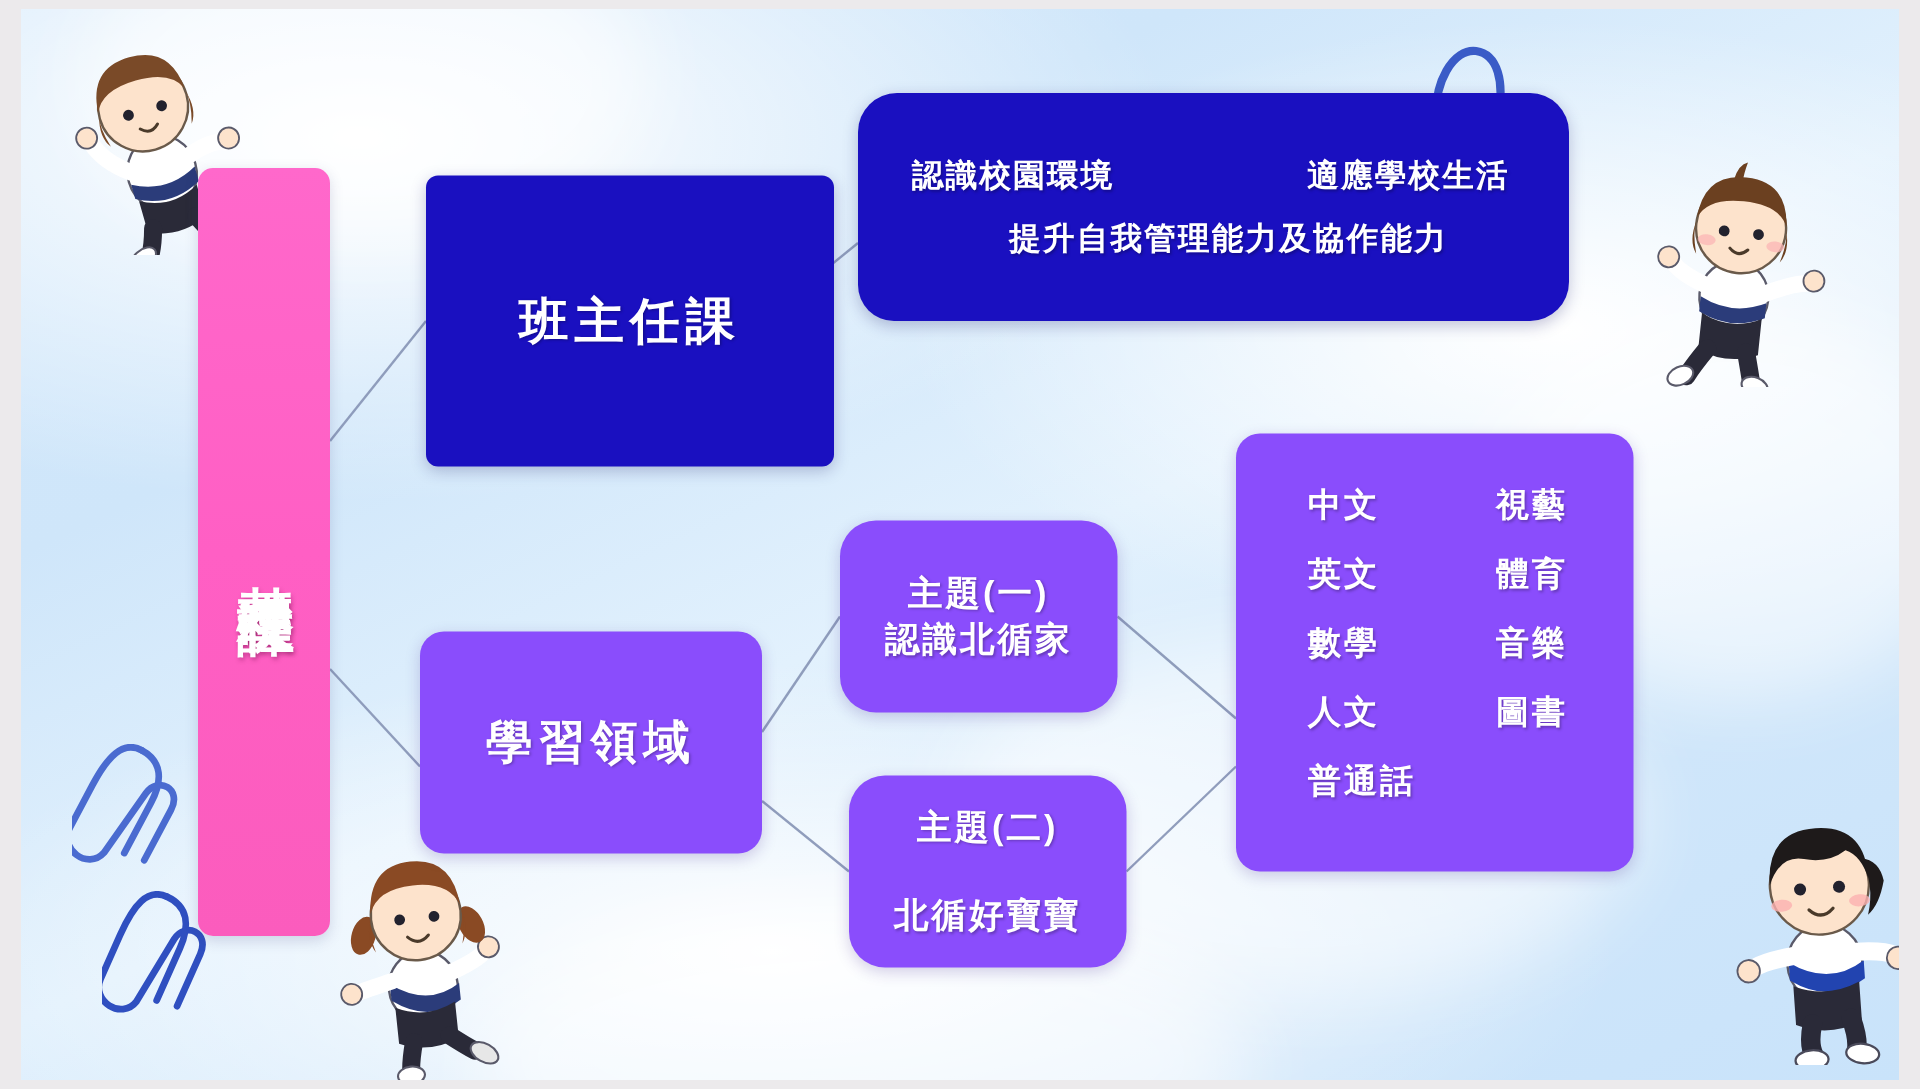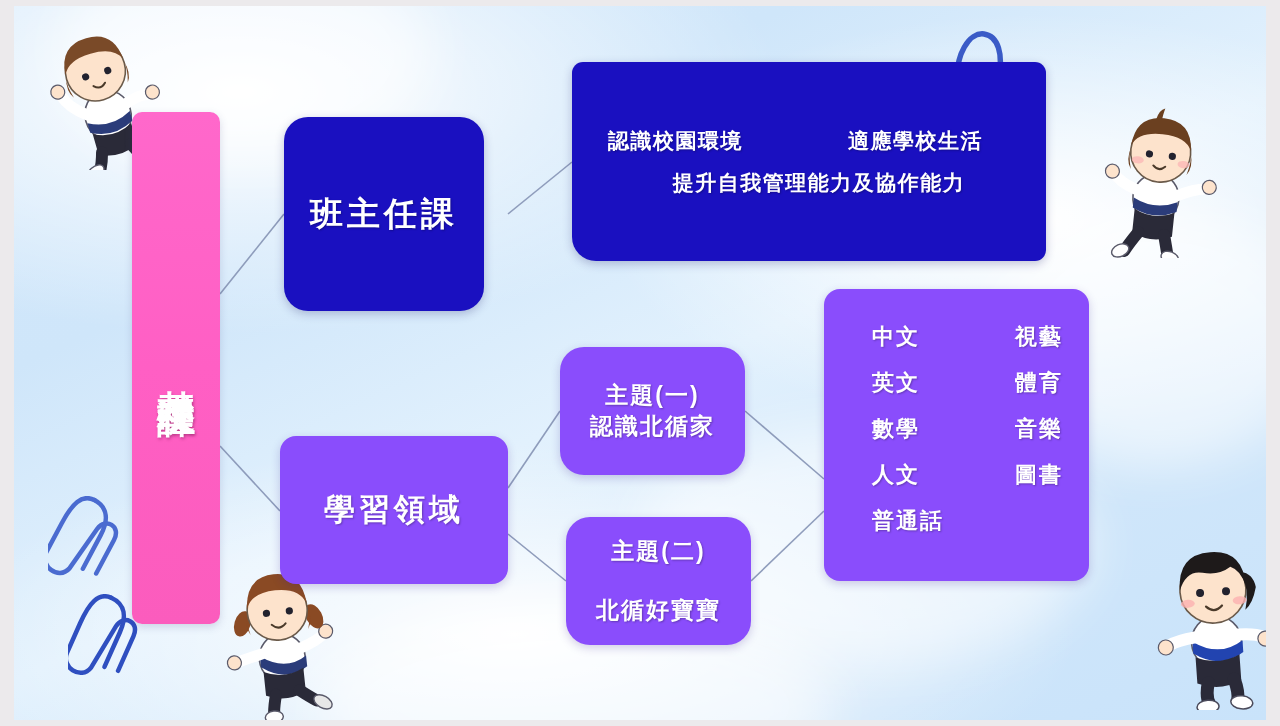--- a/index.html
+++ b/index.html
@@ -73,58 +73,58 @@
     line-height: 1.22;
     letter-spacing: 4px;
     writing-mode: vertical-rl;
     text-orientation: upright;
     text-shadow: 1px 2px 3px rgba(120,20,80,0.35);
   }
 
   #homeroom-node {
     left: 270px;
     top: 111px;
-    width: 200px;
+    width: 272px;
     height: 194px;
     background: #1a10c0;
-    border-radius: 24px;
+    border-radius: 8px;
     font-size: 33px;
     letter-spacing: 4px;
     box-shadow: 0 3px 10px rgba(30,30,110,0.26);
   }
 
   #homeroom-detail-node {
     left: 558px;
     top: 56px;
     width: 474px;
-    height: 199px;
+    height: 152px;
     background: #1a10c0;
-    border-radius: 11px;
+    border-radius: 26px;
     border-bottom-left-radius: 24px;
     box-shadow: 0 3px 10px rgba(30,30,110,0.26);
     flex-direction: column;
     justify-content: center;
     padding: 8px 16px;
   }
   .detail-row {
     display: flex;
     width: 100%;
     justify-content: flex-start;
     align-items: center;
     font-size: 21px;
     letter-spacing: 1.5px;
     margin: 7px 0;
   }
   .detail-row .col-a { width: 240px; text-align: left; padding-left: 20px; }
-  .detail-row .col-b { flex: 1; text-align: left; }
+  .detail-row .col-b { flex: 1; text-align: center; }
   .detail-row.wide { justify-content: center; padding-left: 20px; }
 
   #learning-node {
     left: 266px;
-    top: 430px;
+    top: 415px;
     width: 228px;
     height: 148px;
     background: #8a4dfc;
     border-radius: 16px;
     font-size: 31px;
     letter-spacing: 4px;
     box-shadow: 0 3px 10px rgba(60,30,140,0.22);
   }
 
   .theme-node {
@@ -156,21 +156,21 @@
   }
   .subject-row {
     display: flex;
     width: 100%;
     align-items: center;
     font-size: 22px;
     letter-spacing: 2px;
     margin: 8px 0;
   }
   .subject-row .sc-left  { width: 50%; text-align: left; padding-left: 22px; }
-  .subject-row .sc-right { width: 50%; text-align: right; padding-left: 24px; }
+  .subject-row .sc-right { width: 50%; text-align: center; padding-left: 24px; }
 
   
   .clip { position: absolute; pointer-events: none; }
 
   
   .kid { position: absolute; pointer-events: none; }
 </style>
 </head>
 <body>
 

